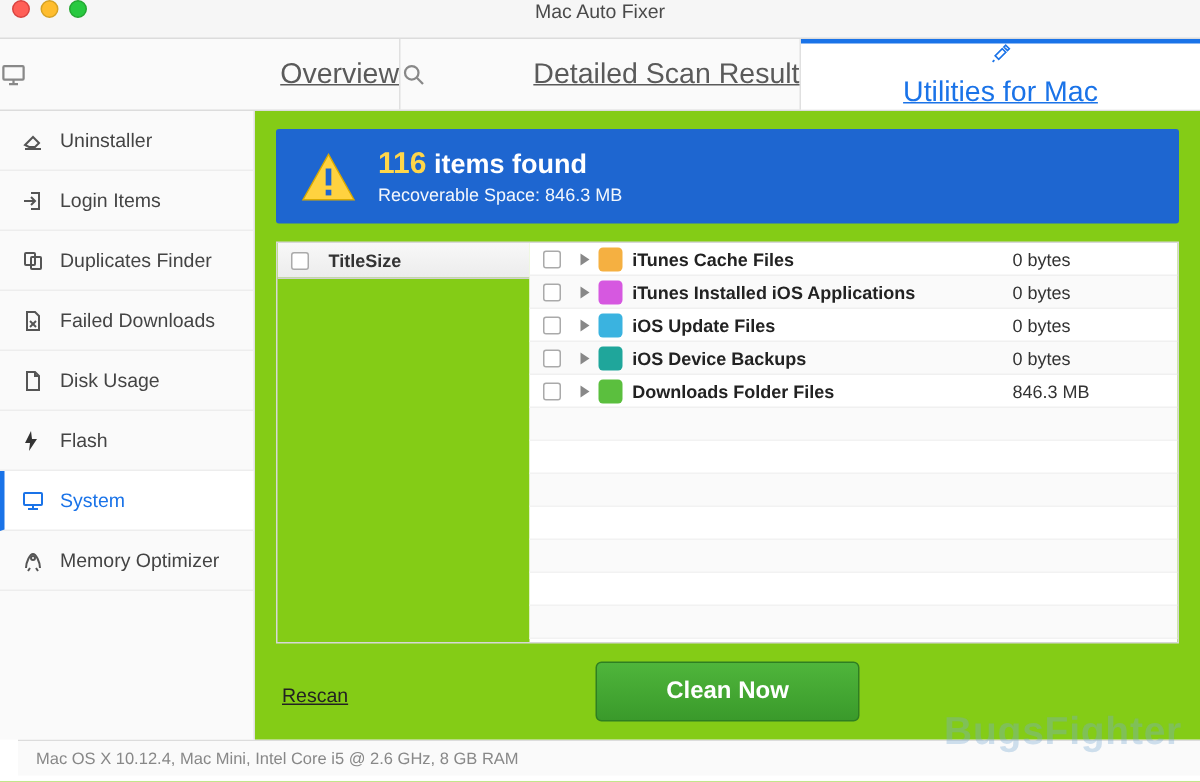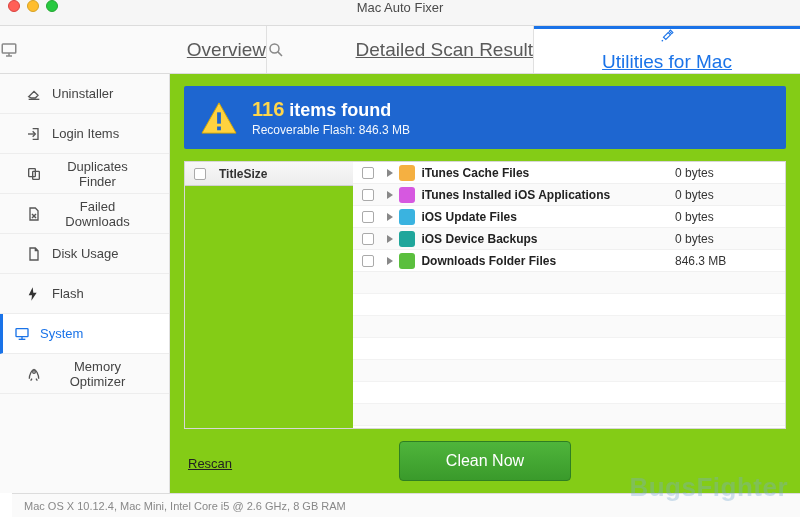--- a/index.html
+++ b/index.html
@@ -69,26 +69,25 @@
   .sidebar {
     width: 170px;
     background: #fafafa;
     border-right: 1px solid #e0e0e0;
   }
   .sidebar-item {
     display: flex;
     align-items: center;
     gap: 10px;
     height: 40px;
-    padding: 0 26px;
+    padding: 0 14px;
     font-size: 13px;
     color: #444;
     border-bottom: 1px solid #ededed;
     cursor: pointer;
-    text-align: center;
   }
   .sidebar-item.active {
     background: #fff;
     color: #1a73e8;
     border-left: 3px solid #1a73e8;
     padding-left: 11px;
   }
   .sidebar-item svg { width: 16px; height: 16px; flex-shrink: 0; }
   .content {
     flex: 1;
@@ -173,21 +172,21 @@
     bottom: 14px;
     font-size: 13px;
     color: #222;
     text-decoration: underline;
     cursor: pointer;
   }
   .clean-btn {
     background: linear-gradient(#4fb53b,#3a9a2b);
     color: #fff;
     font-size: 16px;
-    font-weight: 400;
+    font-weight: 700;
     padding: 10px 46px;
     border-radius: 4px;
     border: 1px solid #2f7f22;
     cursor: pointer;
   }
   
   .statusbar {
     height: 24px;
     border-top: 1px solid #dcdcdc;
     background: #fafafa;
@@ -325,21 +324,21 @@
         <path d="M20 2 L38 34 L2 34 Z" fill="#ffd23f" stroke="#d9a900" stroke-width="1"></path>
         <rect x="18" y="12" width="4" height="12" fill="#1e66d0"></rect>
         <rect x="18" y="27" width="4" height="4" fill="#1e66d0"></rect>
       </svg>
       <div class="summary-text">
         <div class="count-line">
           <span class="num">116</span>
           <span>items found</span>
         </div>
         <div class="sub">
-          <span>Recoverable Flash: </span><span>846.3 MB</span>
+          <span>Recoverable Space: </span><span>846.3 MB</span>
         </div>
       </div>
     </div>
 
     <div class="table-wrap">
       <div class="thead">
         <div class="col-check">
             <div class="checkbox"></div>
           </div>
         <div class="col-title">Title</div>

